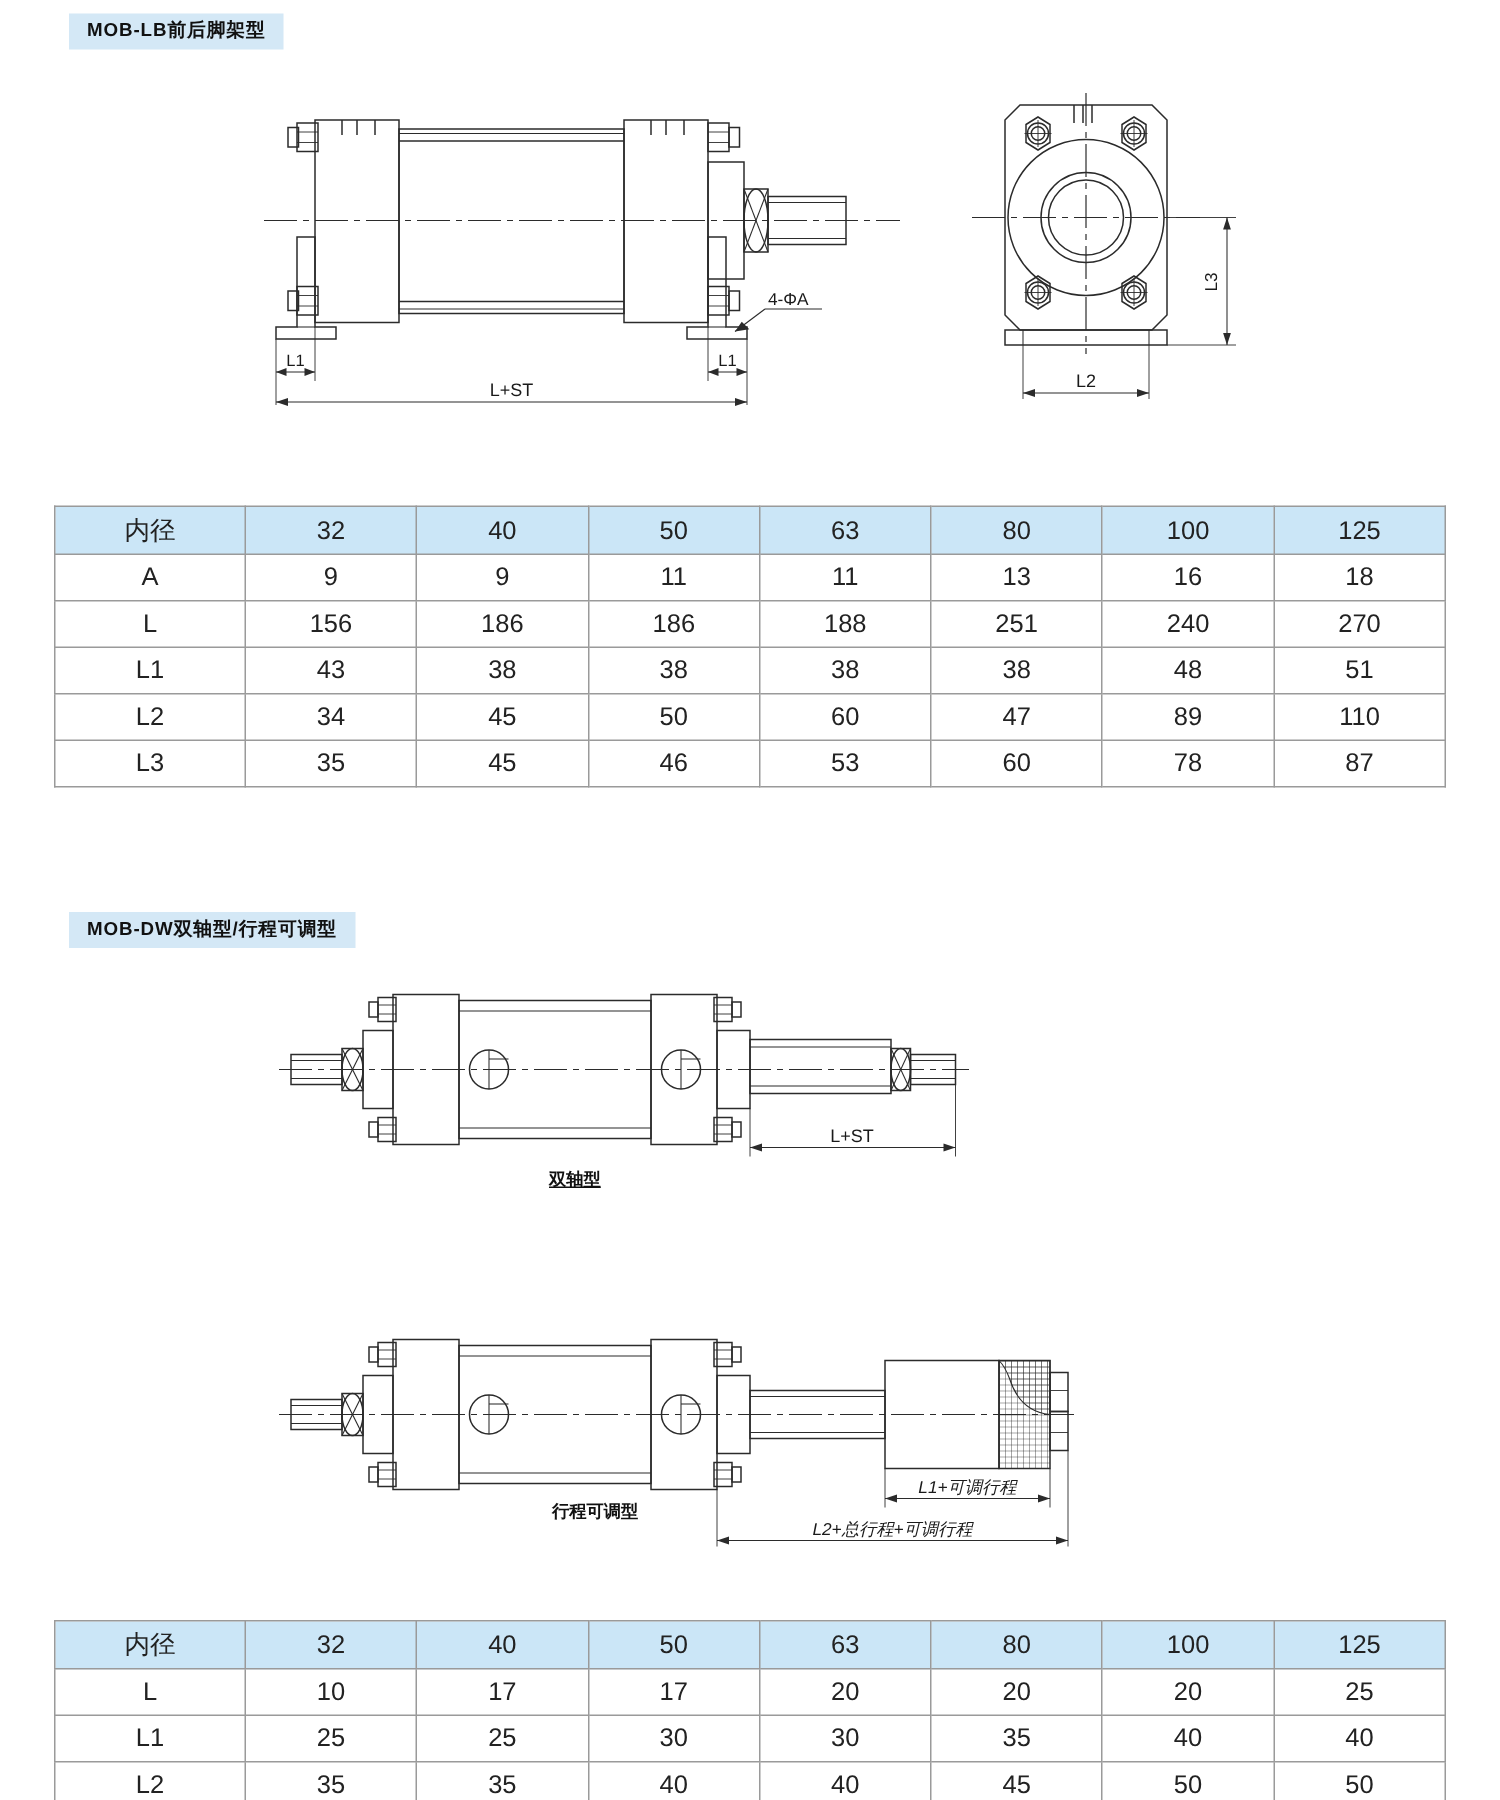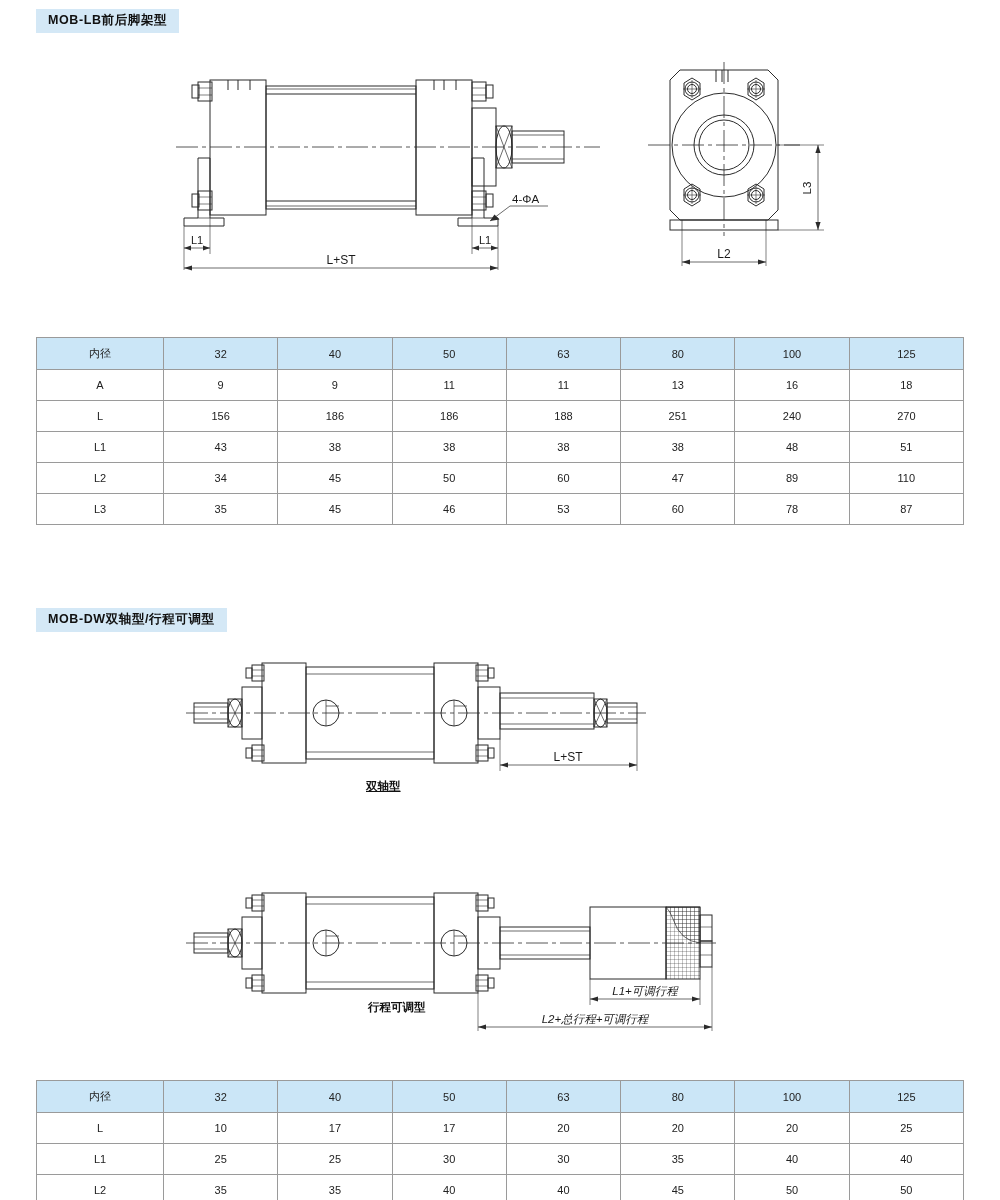--- a/index.html
+++ b/index.html
@@ -17,20 +17,21 @@
   .chip{
     position:absolute;
     background:#d4e8f6;
     color:#111;
     font-size:12.5px;
     letter-spacing:.6px;
     font-weight:600;
     padding:5px 12px 6px 12px;
     white-space:nowrap;
     line-height:1;
+    margin-left:10px;
   }
   #chip-lb{left:36px;top:9px;}
   #chip-dw{left:36px;top:608px;}
 
   
   .dwg{position:absolute;}
   .dwg svg{display:block;overflow:visible;}
 
   
   .caption{
@@ -41,21 +42,21 @@
     white-space:nowrap;
   }
   #cap-dw1{left:366px;top:779px;text-decoration:underline;}
   #cap-dw2{left:368px;top:1000px;}
 
   
   table.spec{
     position:absolute;
     border-collapse:collapse;
     table-layout:fixed;
-    font-size:11px;
+    font-size:17px;
     color:#222;
   }
   table.spec th,table.spec td{
     border:1px solid #9a9a9a;
     text-align:center;
     vertical-align:middle;
     font-weight:400;
     height:30px;
     padding:0;
   }

